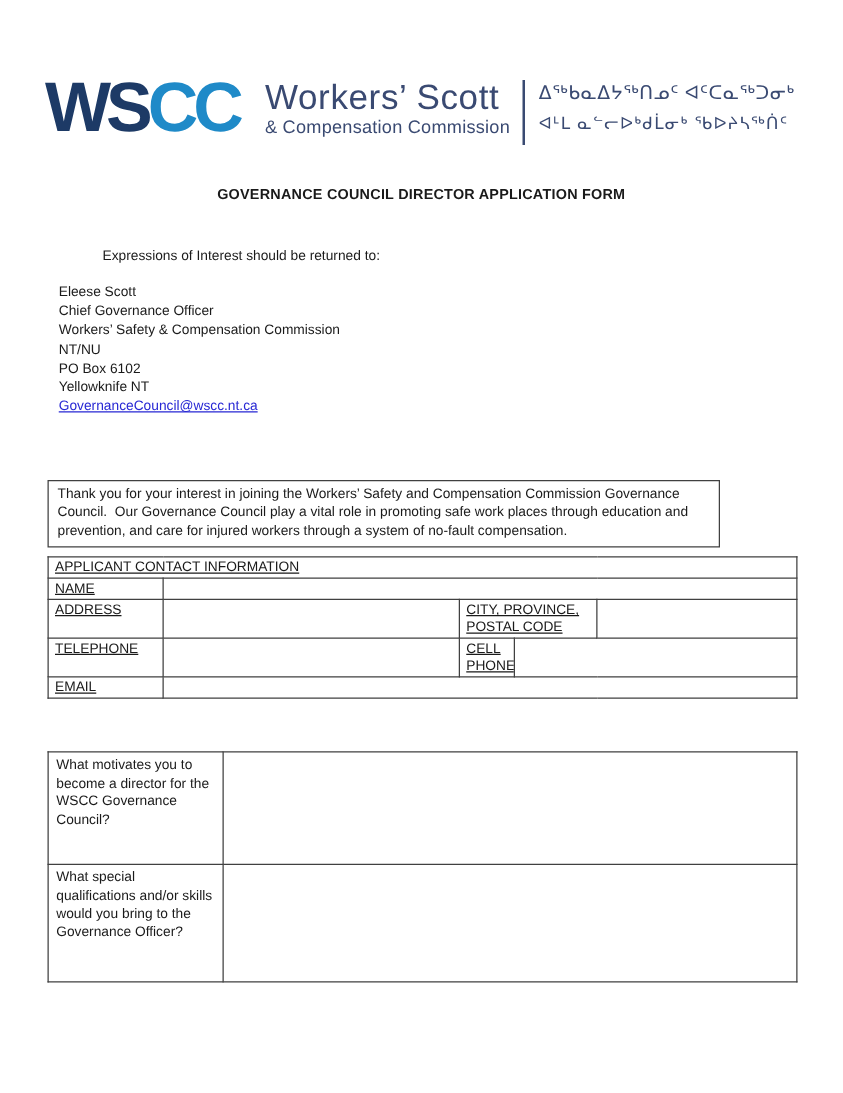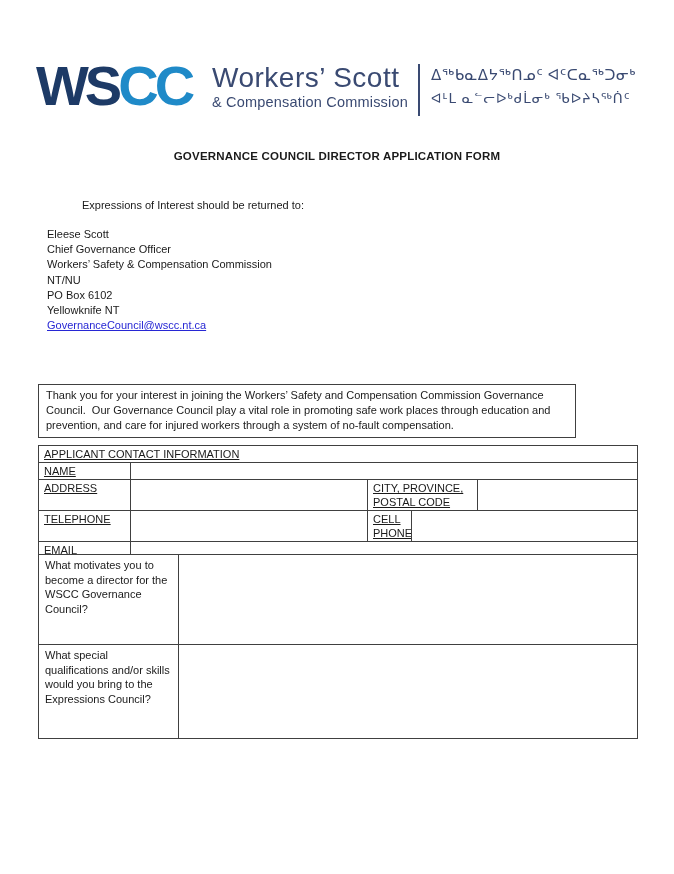--- a/index.html
+++ b/index.html
@@ -34,21 +34,21 @@
   .address a{color:var(--link);}
 
   
   .notice{position:absolute;left:38px;top:384px;width:538px;border:1px solid var(--line);
           padding:3px 8px 4px 7px;font-size:11px;line-height:15px;white-space:pre-wrap;}
 
   
   table{border-collapse:collapse;table-layout:fixed;position:absolute;left:38px;background:#fff;}
   td{border:1px solid var(--line);vertical-align:top;font-size:11px;line-height:14px;padding:1px 4px 1px 5px;overflow:hidden;}
   .contact-table{top:445px;width:599px;text-decoration:underline;}
-  .questions-table{top:554px;width:599px;}
+  .questions-table{top:601px;width:599px;}
   .h15{height:15px;} .h16{height:16px;} .h28{height:28px;} .h31{height:17px;}
   .qrow1{height:90px;} .qrow2{height:94px;}
   .questions-table td{padding:3px 6px;line-height:14.6px;}
 </style>
 </head>
 <body>
 
 <div class="page">
 
   <div class="logo"><span class="ws">WS</span><span class="cc">CC</span></div>
@@ -120,19 +120,19 @@
     <colgroup>
       <col style="width:140px">
         <col style="width:459px">
     </colgroup>
     <tbody>
         <tr class="qrow1">
       <td>What motivates you to become a director for the WSCC Governance Council?</td>
       <td></td>
     </tr>
     <tr class="qrow2">
-      <td>What special qualifications and/or skills would you bring to the Expressions Council?</td>
+      <td>What special qualifications and/or skills would you bring to the Governance Officer?</td>
       <td></td>
     </tr>
   </tbody>
     </table>
 
 </div>
 
 </body></html>

